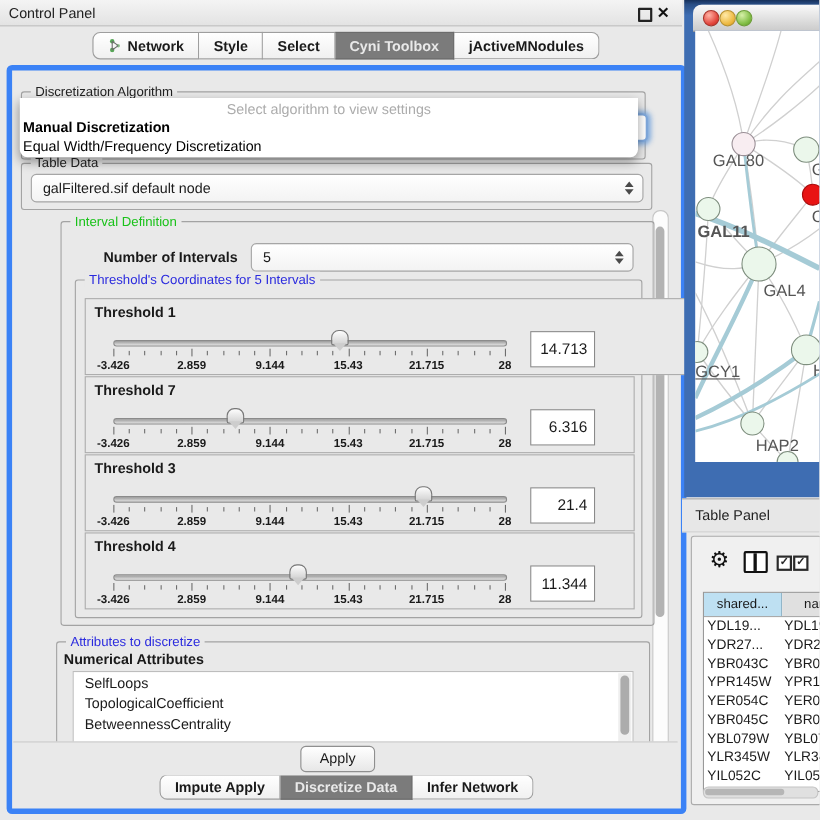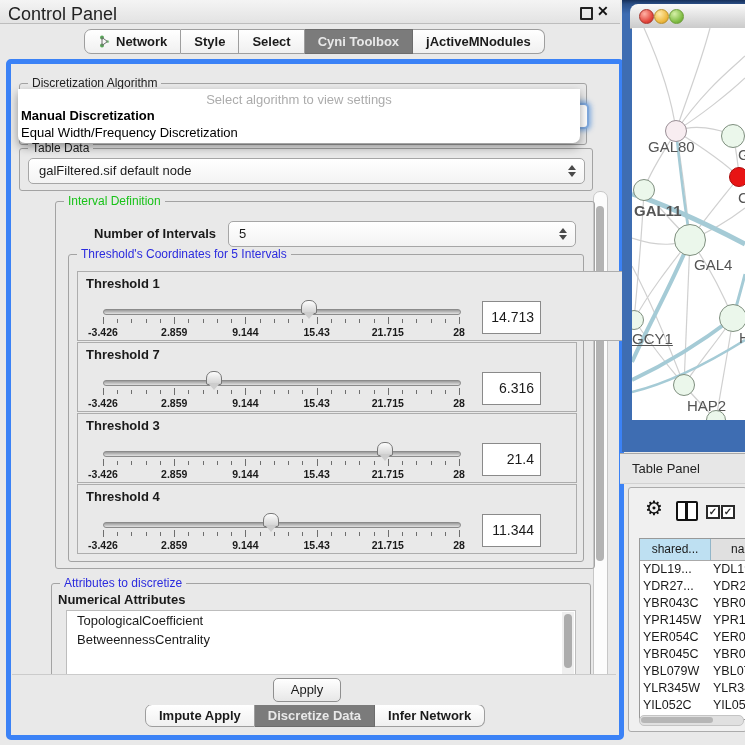--- a/index.html
+++ b/index.html
@@ -3,21 +3,21 @@
 <meta charset="utf-8">
 <style>
   html,body{margin:0;padding:0}
   body{width:745px;height:745px;position:relative;overflow:hidden;
        background:#E9E9E9;font-family:"Liberation Sans",sans-serif;color:#1A1A1A;}
   .abs{position:absolute}
 
   
   .cp-titlebar{left:0;top:0;width:620px;height:23px;
     background:linear-gradient(#F4F4F4,#E3E3E3);border-bottom:1px solid #BDBDBD}
-  .cp-title{position:absolute;left:8px;top:4px;font-size:18px;color:#222}
+  .cp-title{position:absolute;left:8px;top:4px;font-size:13px;color:#222}
   .float-btn{position:absolute;left:580px;top:7px;width:9px;height:9px;border:2px solid #222;border-radius:1px}
   .close-btn{position:absolute;left:597px;top:3px;font-size:14px;font-weight:bold;color:#111;cursor:default}
 
   
   .tabs-row{display:flex;height:25px}
   .tab{display:flex;align-items:center;gap:5px;padding:0 13px;font-size:13px;font-weight:bold;
     background:linear-gradient(#FFFFFF,#F0F0F0);border:1px solid #9E9E9E;border-left:none;
     color:#1A1A1A;white-space:nowrap}
   .tab:first-child{border-left:1px solid #9E9E9E;border-radius:7px 0 0 7px}
   .tab:last-child{border-radius:0 7px 7px 0}
@@ -351,20 +351,21 @@
           </div>
         </div>
     </div>
   </div>
 
   <div class="group" style="left:40px;top:519px;width:538px;height:118px">
     <div class="gtitle blue">Attributes to discretize</div>
     <div class="attr-heading">Numerical Attributes</div>
     <div class="attr-list">
       <div>
+          <div class="attr-item">SelfLoops</div>
           <div class="attr-item">TopologicalCoefficient</div>
           <div class="attr-item">BetweennessCentrality</div>
         </div>
       <div class="attr-scroll">
         <div class="attr-thumb"></div>
       </div>
     </div>
   </div>
 
   <div class="apply-bar">

